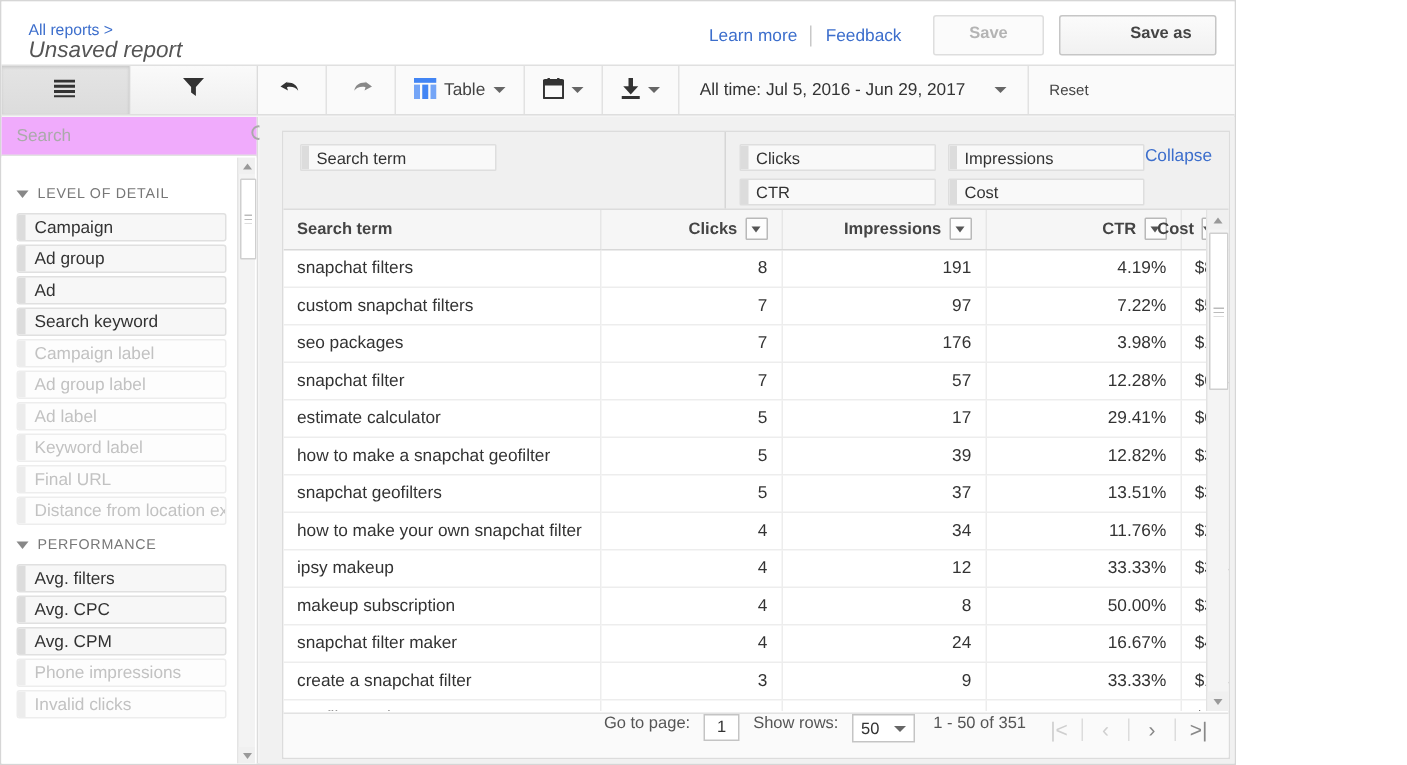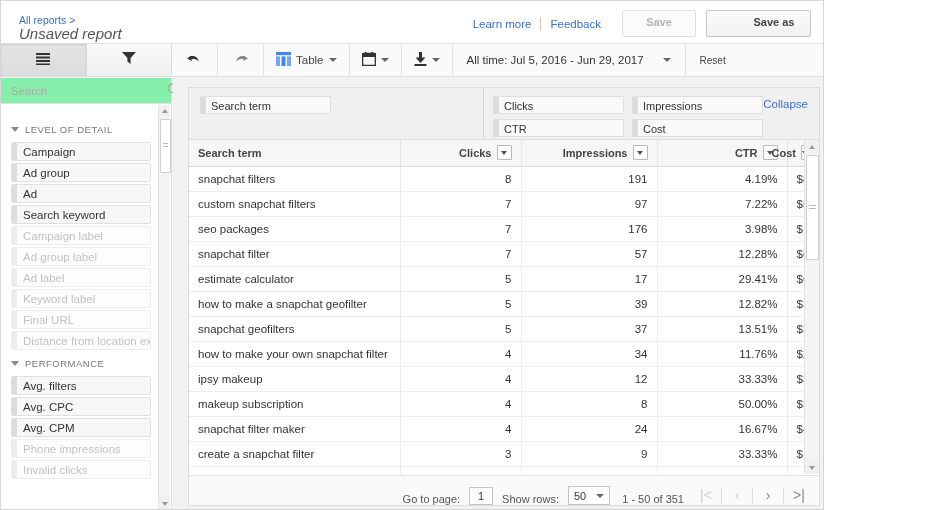--- a/index.html
+++ b/index.html
@@ -37,21 +37,21 @@
   .tb-tab.active{background-image:linear-gradient(#e4e4e4,#dcdcdc);box-shadow:inset 0 1px 2px rgba(0,0,0,.12);}
   .tb-main{flex:1;display:flex;align-items:stretch;background:#fafafa;}
   .tbi{display:flex;align-items:center;justify-content:center;gap:5px;padding:0 12px;border-right:1px solid #e2e2e2;cursor:pointer;color:#444;font-size:11.5px;}
   .tbi.wide{padding:0 14px;}
   .caret{width:0;height:0;border-left:4px solid transparent;border-right:4px solid transparent;border-top:4px solid #666;display:inline-block;}
   .daterange{font-size:11.5px;color:#333;}
   .reset{padding:0 14px;display:flex;align-items:center;color:#444;font-size:10px;cursor:pointer;border-right:none;}
 
   
   .sidebar{position:absolute;left:0;top:77px;width:171px;bottom:0;background:#fff;border-right:1px solid #dcdcdc;box-sizing:border-box;}
-  .search-box{height:26px;border-bottom:1px solid #e2e2e2;display:flex;align-items:center;padding:0 8px;box-sizing:border-box;background:#86efac;}
+  .search-box{height:26px;border-bottom:1px solid #e2e2e2;display:flex;align-items:center;padding:0 8px;box-sizing:border-box;background:#f0abfc;}
   .search-box input{border:0;outline:0;flex:1;font-size:11.5px;color:#333;font-family:"Liberation Sans",sans-serif;background:transparent;}
   .search-box input::placeholder{color:#aaa;}
   .fieldlist{position:absolute;top:27px;left:0;right:0;bottom:0;overflow:hidden;background:#fff;}
   .fl-inner{position:absolute;left:0;right:12px;top:0;bottom:0;overflow:hidden;padding-top:2px;margin-top:11px;}
   .grp{display:flex;align-items:center;gap:6px;padding:6px 0 5px 10px;font-size:9.5px;color:#777;letter-spacing:.5px;}
   .grp .tri{width:0;height:0;border-left:4px solid transparent;border-right:4px solid transparent;border-top:5px solid #888;}
   .chip{
     margin:2px 8px 2px 10px;height:19px;line-height:19px;
     border:1px solid #e0e0e0;background:#f7f7f7;border-radius:2px;
     font-size:11.5px;color:#333;padding-left:11px;position:relative;cursor:pointer;
@@ -98,21 +98,21 @@
     height:25px;border-bottom:1px solid #ededed;border-right:1px solid #ededed;
     font-size:11.5px;color:#333;padding:0 9px;box-sizing:border-box;background:#fff;
   }
   table.dt td.c0{text-align:left;}
   table.dt td.num{text-align:right;}
   .tbl-scroll{position:absolute;right:0;top:0;bottom:0;width:14px;background:#f4f4f4;border-left:1px solid #e2e2e2;}
   .tbl-scroll .sb-arrow{height:13px;}
 
   
   .pager{position:absolute;left:0;right:0;bottom:0;height:30px;border-top:1px solid #e2e2e2;background:#fafafa;
-         display:flex;align-items:flex-end;justify-content:flex-end;padding-right:10px;gap:9px;font-size:11px;color:#555;box-sizing:border-box;}
+         display:flex;align-items:flex-start;justify-content:flex-end;padding-right:10px;gap:9px;font-size:11px;color:#555;box-sizing:border-box;}
   .pg-input{width:24px;height:18px;border:1px solid #c4c4c4;text-align:center;font-size:11px;color:#333;
             font-family:"Liberation Sans",sans-serif;outline:none;box-sizing:border-box;}
   .pg-select{height:19px;border:1px solid #c4c4c4;background:#fff;display:flex;align-items:center;gap:10px;padding:0 5px;font-size:11px;color:#333;cursor:pointer;box-sizing:border-box;}
   .pg-range{color:#555;margin:0 3px;}
   .pg-nav{display:flex;align-items:center;gap:2px;}
   .pg-btn{width:20px;height:20px;display:flex;align-items:center;justify-content:center;font-size:14px;color:#888;cursor:pointer;}
   .pg-btn.off{color:#cfcfcf;cursor:default;}
   .pg-div{width:1px;height:15px;background:#dcdcdc;margin:0 3px;}
 </style>
 </head>

